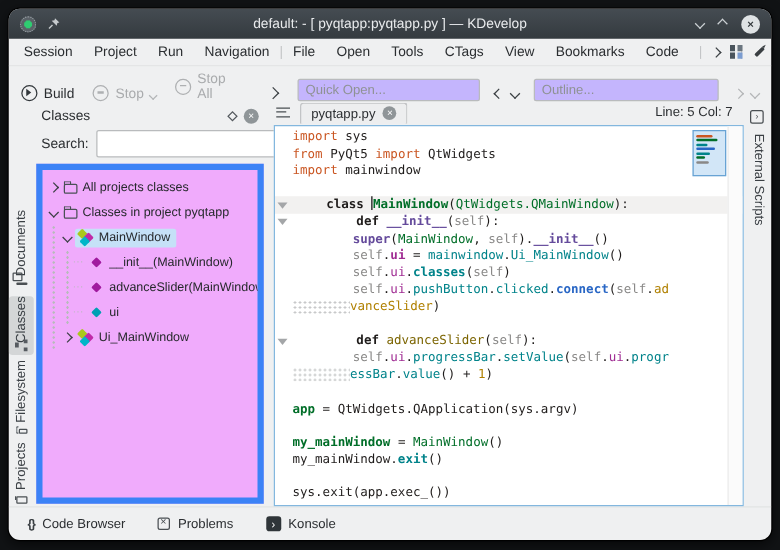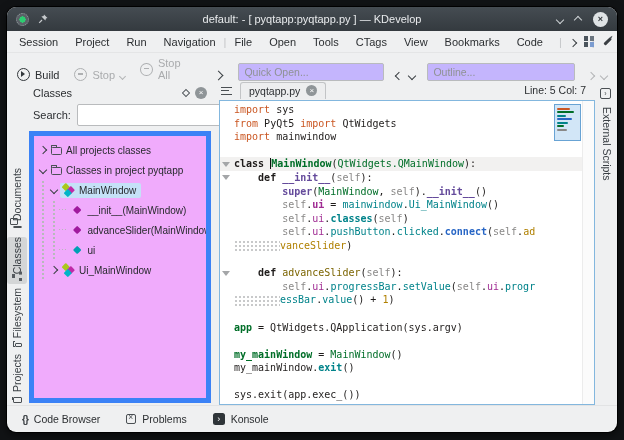--- a/index.html
+++ b/index.html
@@ -113,21 +113,21 @@
           font-family:"DejaVu Sans Mono",monospace;font-size:10px;line-height:13.6px;color:#1f1c1b;}
   .code{padding-top:2px;}
   .code-line{height:13.6px;white-space:pre;position:relative;padding-left:14px;}
   .code-line.cur{background:#f2f1f0;}
   .fold-marker{position:absolute;left:2px;top:4.5px;width:0;height:0;border-left:4px solid transparent;border-right:4px solid transparent;border-top:5px solid #a4a6a8;}
   .wrap-dots{display:inline-block;width:46px;height:11px;background-image:radial-gradient(#c8c9ca 0.8px, transparent 0.9px);background-size:4px 4px;vertical-align:middle;}
   .caret{display:inline-block;width:1.2px;height:11px;background:#111;vertical-align:-2px;}
 
   .tok-pln{color:#1f1c1b;}
   .tok-imp{color:#ca5622;}
-  .tok-kw{color:#1f1c1b;font-weight:bold;}
+  .tok-kw{color:#1f1c1b;font-weight:bold;margin-left:27px;}
   .tok-typ{color:#006e28;}
   .tok-typb{color:#006e28;font-weight:bold;}
   .tok-bi{color:#644a9b;font-weight:bold;}
   .tok-slf{color:#898887;}
   .tok-mem{color:#a02c93;}
   .tok-memb{color:#a02c93;font-weight:bold;}
   .tok-fn{color:#00838a;}
   .tok-fnb{color:#00838a;font-weight:bold;}
   .tok-ctl{color:#2866c5;font-weight:bold;}
   .tok-gold{color:#b08000;}

